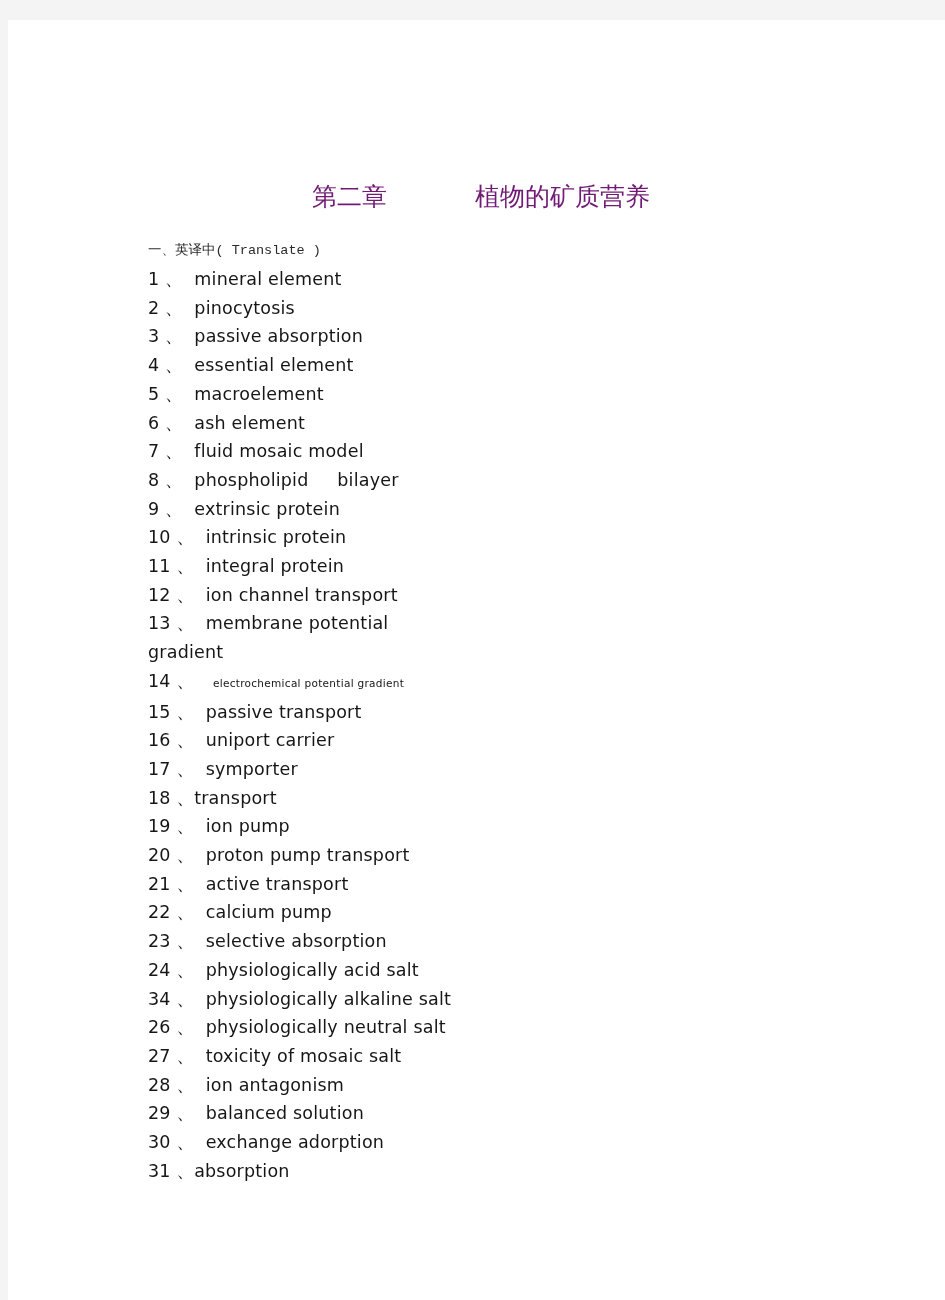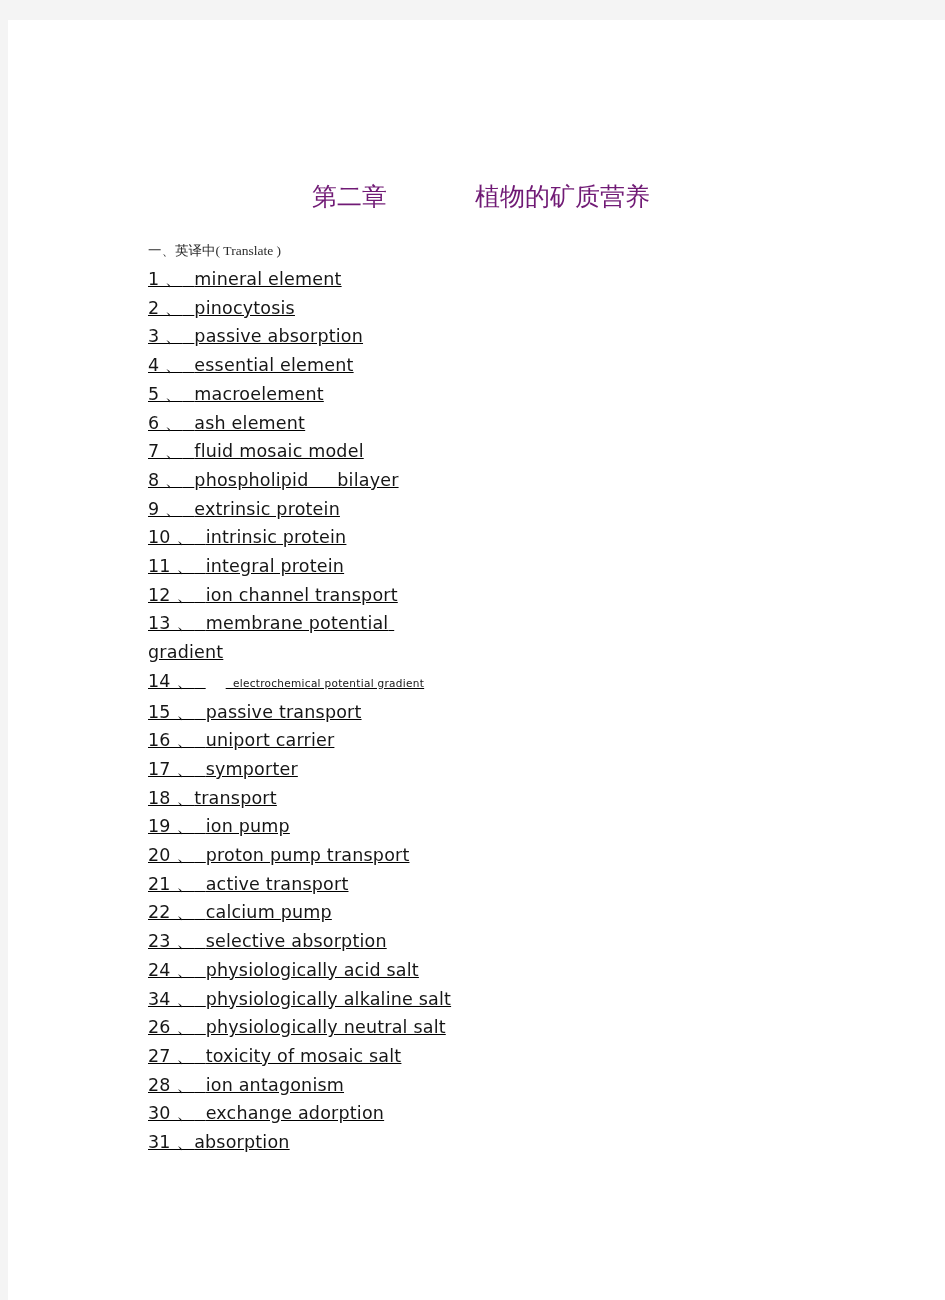--- a/index.html
+++ b/index.html
@@ -37,51 +37,49 @@
     width: 88px;
   }
   .section-heading {
     position: absolute;
     left: 140px;
     top: 222px;
     font-size: 13.5px;
     line-height: 18px;
     color: #2b2b2b;
     white-space: pre;
-    font-family: Liberation Serif, serif;
+    font-family: Liberation Mono, monospace;
   }
   .term-list {
     position: absolute;
     left: 140px;
     top: 245px;
     width: 700px;
     margin: 0;
     padding: 0;
     list-style: none;
-    text-decoration: underline;
   }
   .term-item {
     font-size: 17.5px;
     line-height: 28.7px;
     color: #1a1a1a;
     color: #161616;
     white-space: pre-wrap;
     font-family: "DejaVu Sans", "Liberation Sans", sans-serif;
     letter-spacing: 0.2px;
   }
   .term-item .num {
     font-family: "DejaVu Sans", "Liberation Sans", sans-serif;
   }
   .term-item .term {
     font-family: "DejaVu Sans", "Liberation Sans", sans-serif;
   }
   .term-item.small-term .term {
     font-size: 10.5px;
     letter-spacing: 0.3px;
-    margin-left: 20px;
   }
   .term-item.wrap-term {
     width: 265px;
   }
 </style>
 </head>
 <body>
 
 <div class="page">
 
@@ -111,17 +109,18 @@
       <li class="term-item"><span class="num">19 、</span>  <span class="term">ion pump</span></li>
       <li class="term-item"><span class="num">20 、</span>  <span class="term">proton pump transport</span></li>
       <li class="term-item"><span class="num">21 、</span>  <span class="term">active transport</span></li>
       <li class="term-item"><span class="num">22 、</span>  <span class="term">calcium pump</span></li>
       <li class="term-item"><span class="num">23 、</span>  <span class="term">selective absorption</span></li>
       <li class="term-item"><span class="num">24 、</span>  <span class="term">physiologically acid salt</span></li>
       <li class="term-item"><span class="num">34 、</span>  <span class="term">physiologically alkaline salt</span></li>
       <li class="term-item"><span class="num">26 、</span>  <span class="term">physiologically neutral salt</span></li>
       <li class="term-item"><span class="num">27 、</span>  <span class="term">toxicity of mosaic salt</span></li>
       <li class="term-item"><span class="num">28 、</span>  <span class="term">ion antagonism</span></li>
+      <li class="term-item"><span class="num">29 、</span>  <span class="term">balanced solution</span></li>
       <li class="term-item"><span class="num">30 、</span>  <span class="term">exchange adorption</span></li>
       <li class="term-item"><span class="num">31 、</span><span class="term">absorption</span></li>
     </ul>
 
 </div>
 
 </body></html>

